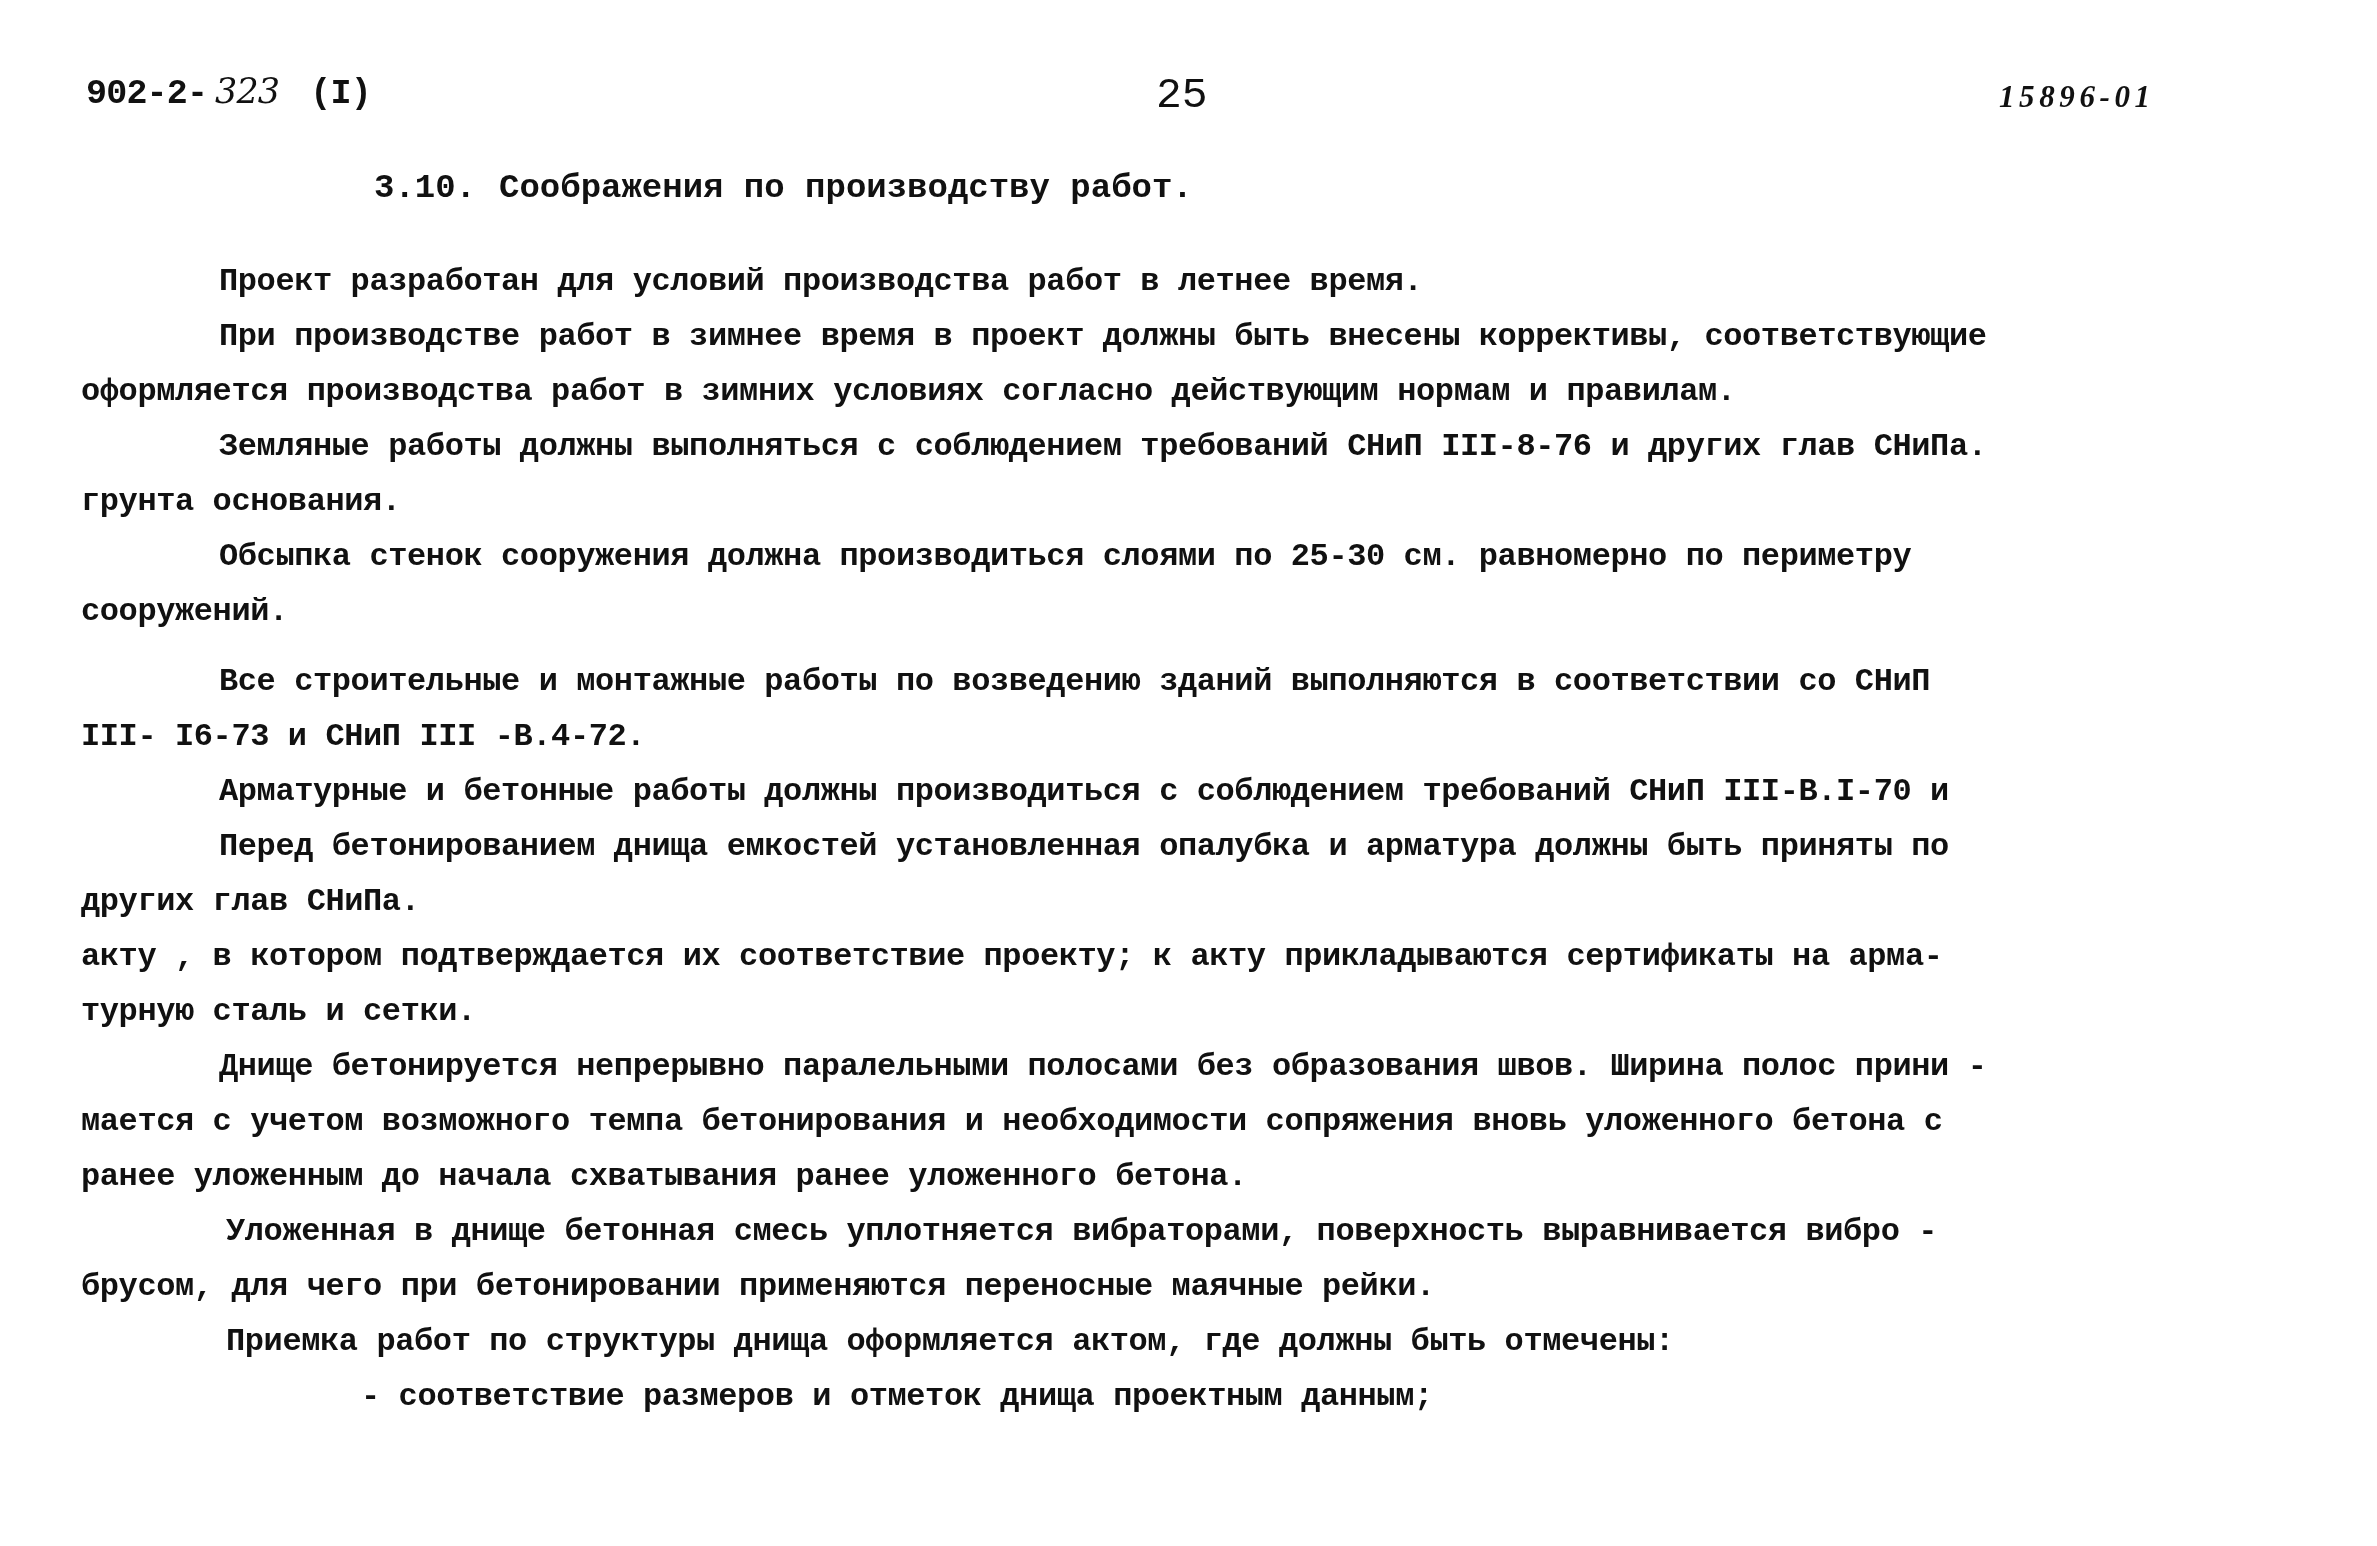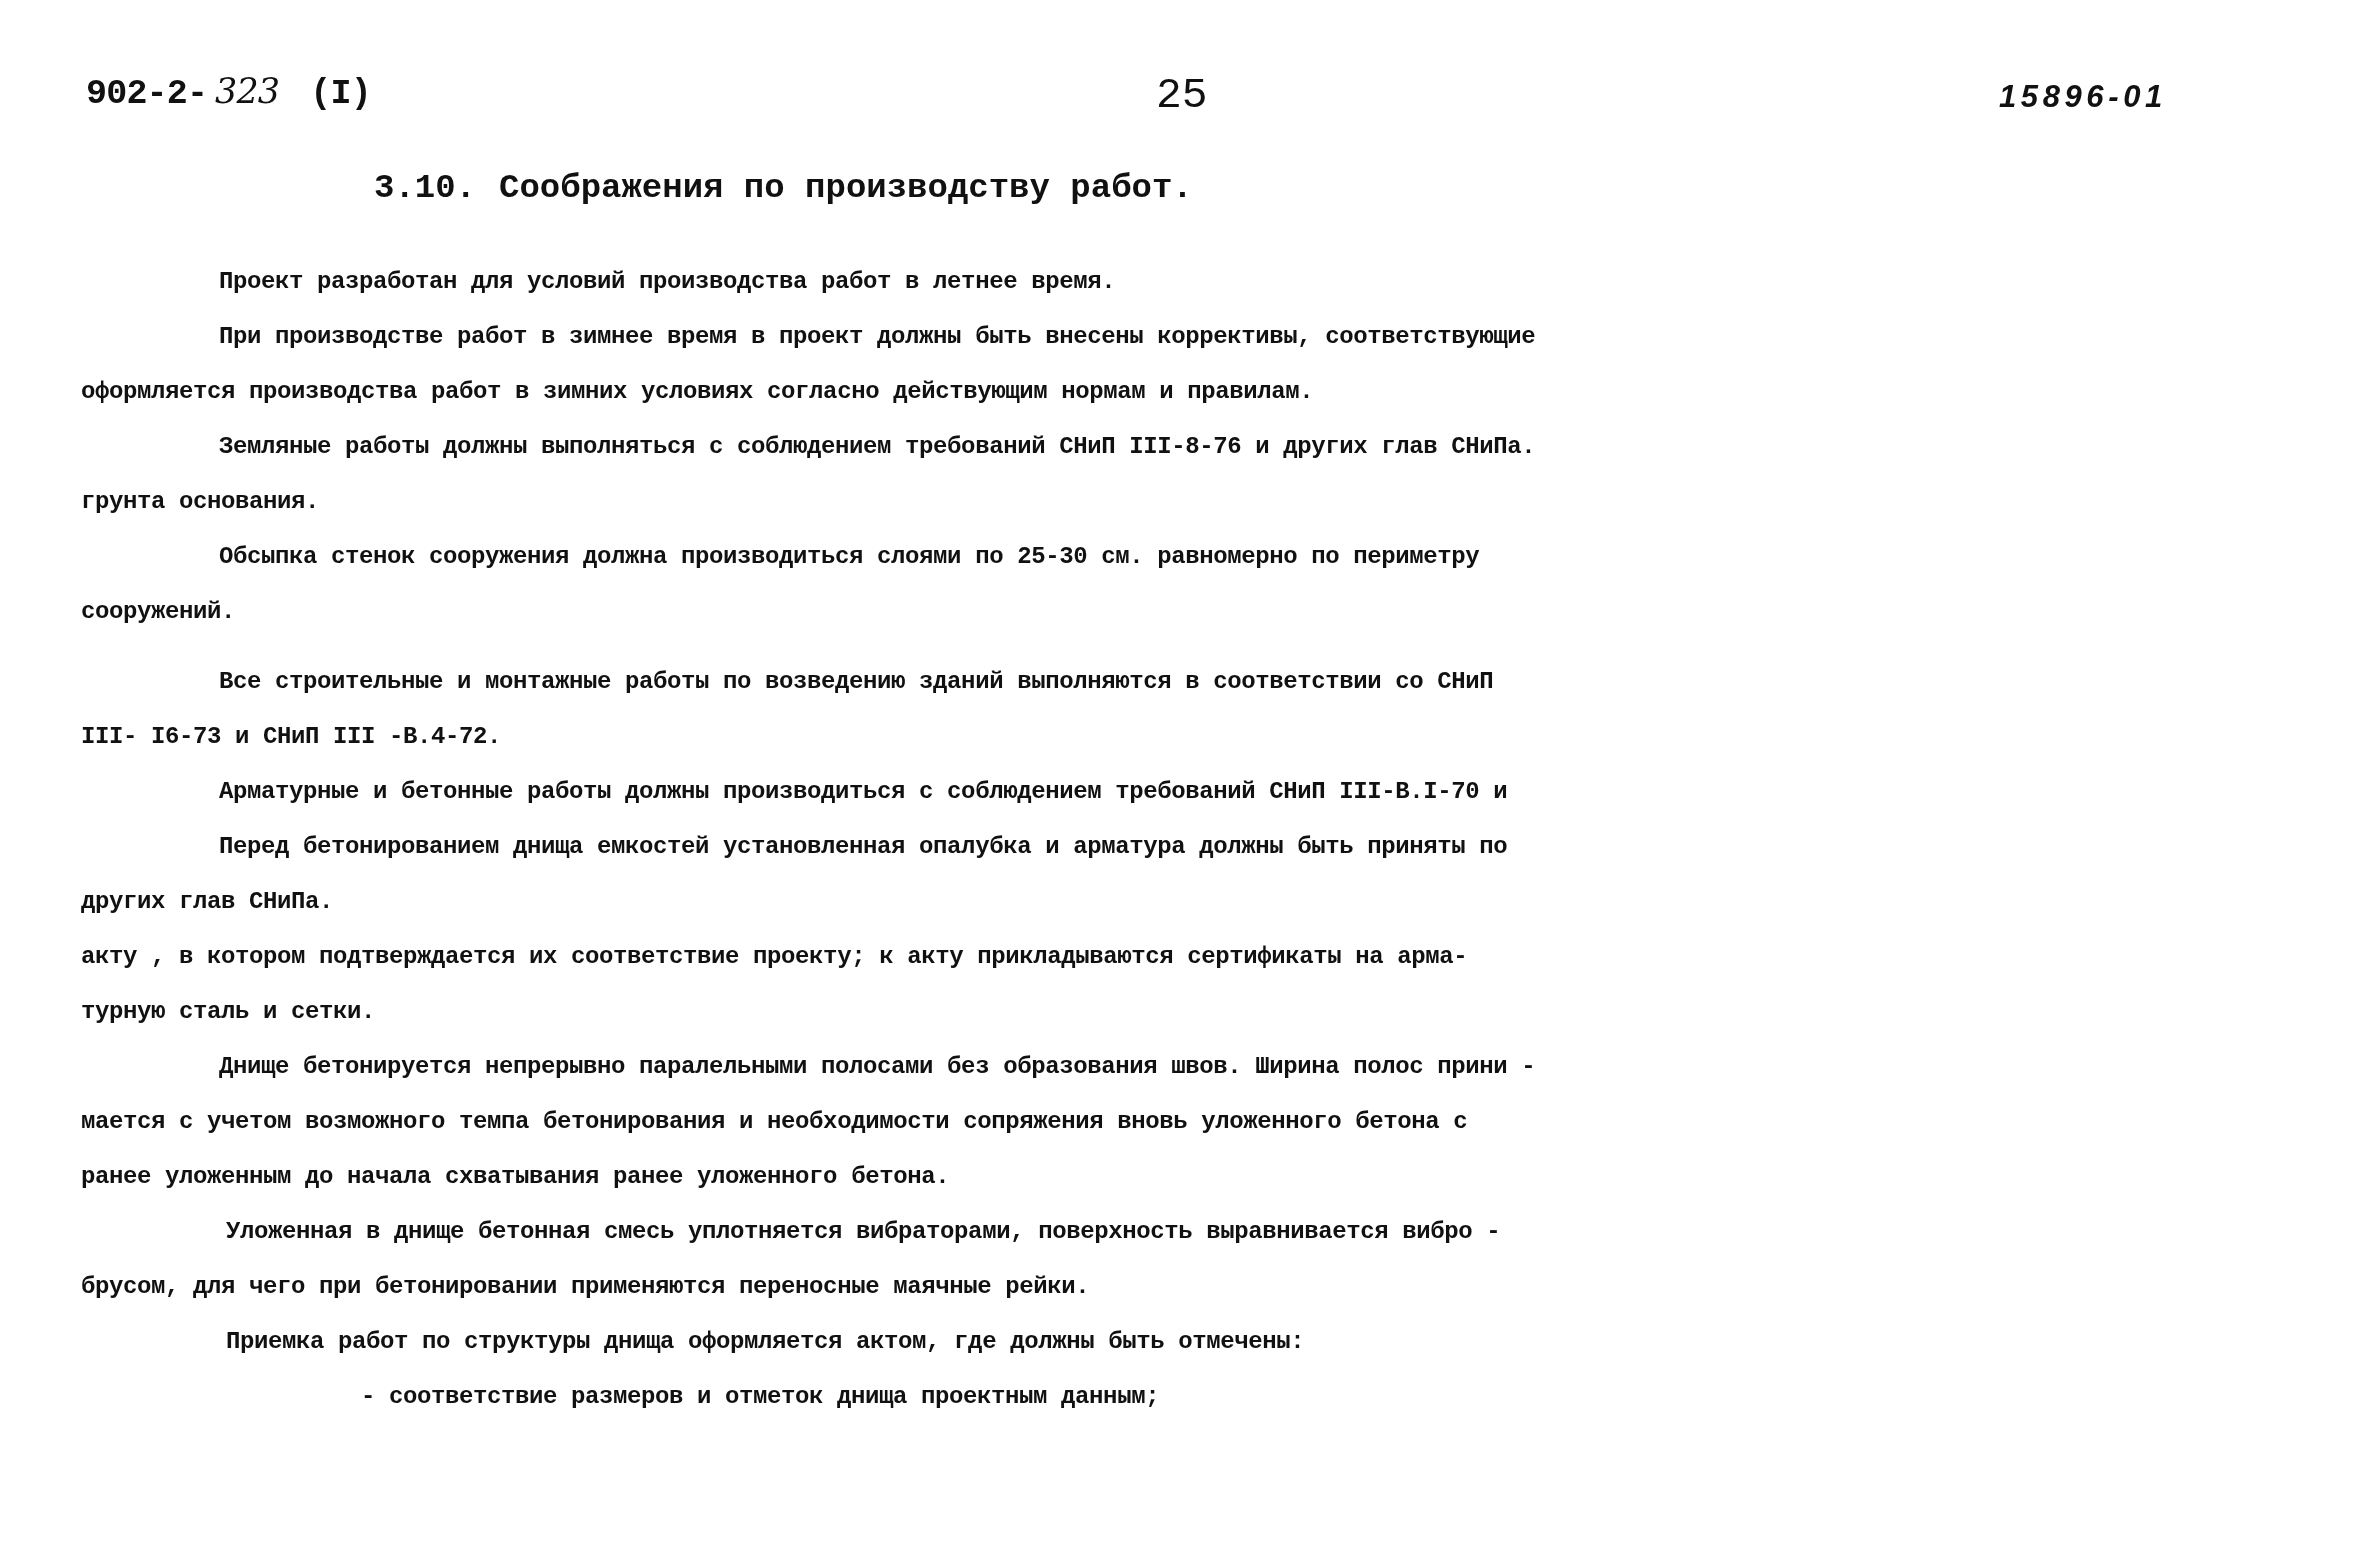--- a/index.html
+++ b/index.html
@@ -41,35 +41,35 @@
       left: 1156px; top: 47px;
       font-size: 43px;
       font-weight: normal;
     }
     .archive-number {
       position: absolute;
       left: 1999px; top: 55px;
       font-size: 31px;
       font-style: italic;
       font-weight: bold;
-      font-family: Liberation Sans, sans-serif;
+      font-family: Liberation Serif, serif;
       letter-spacing: 4.6px;
     }
     .section-title {
       position: absolute;
       left: 374px; top: 145px;
       font-size: 34px;
       font-weight: bold;
     }
     .section-title .num { margin-right: 23px; }
     .body-text {
       position: absolute;
       left: 81px; top: 230px;
       width: 2243px;
-      font-size: 24px;
+      font-size: 32px;
       line-height: 55px;
       font-weight: bold;
       letter-spacing: -0.4px;
     }
     .line {
       white-space: nowrap;
       height: 55px;
     }
     .indent { padding-left: 138px; }
     .indent2 { padding-left: 145px; }

